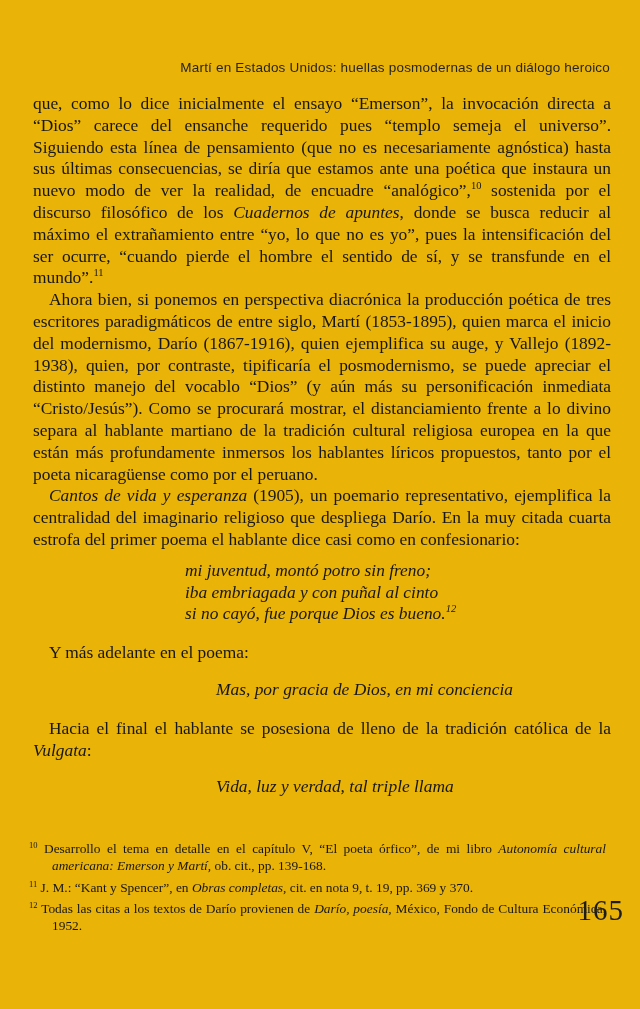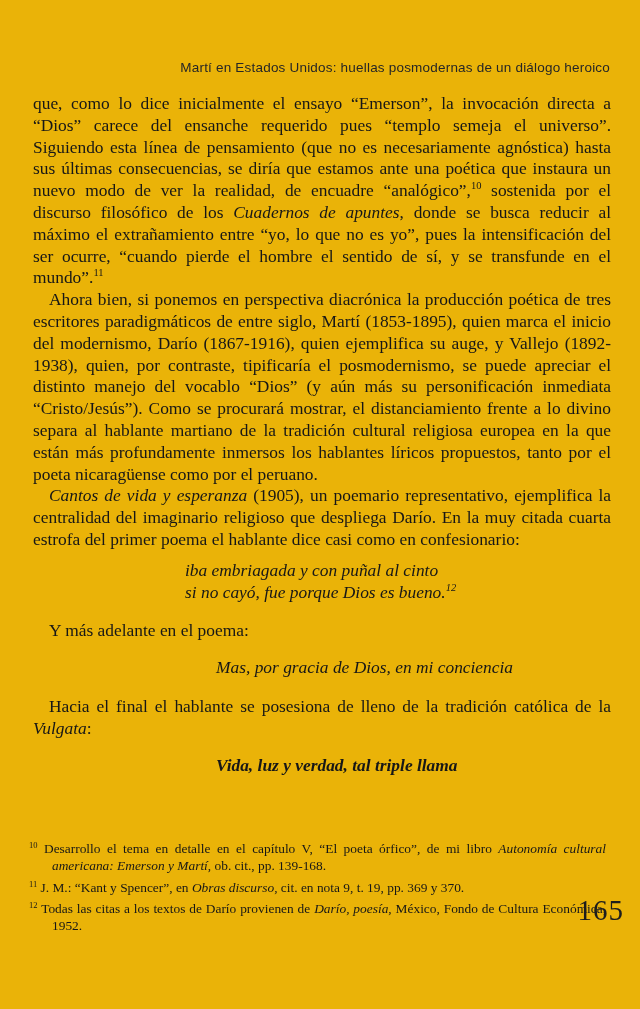--- a/index.html
+++ b/index.html
@@ -46,21 +46,21 @@
     line-height: 0;
   }
   .it { font-style: italic; }
   .verse {
     font-style: italic;
     text-align: left;
     line-height: 21.8px;
   }
   .verse-1 { margin: 9px 0 0 152px; }
   .verse-2 { margin: 15px 0 12px 183px; }
-  .verse-3 { margin: 15px 0 0 183px; font-weight: bold; }
+  .verse-3 { margin: 15px 0 0 183px; }
   .gap-before { margin-top: 17px !important; }
   .footnotes {
     position: absolute;
     top: 836px;
     left: 25px;
     width: 585px;
     font-size: 13.4px;
     line-height: 17.3px;
     text-align: justify;
   }
@@ -89,39 +89,40 @@
 
   <div class="content">
 
     <p><span>que, como lo dice inicialmente el ensayo “Emerson”, la invocación directa a “Dios” carece del ensanche requerido pues “templo semeja el universo”. Siguiendo esta línea de pensamiento (que no es necesariamente agnóstica) hasta sus últimas consecuencias, se diría que estamos ante una poética que instaura un nuevo modo de ver la realidad, de encuadre “analógico”,</span><span class="sup">10</span><span> sostenida por el discurso filosófico de los </span><span class="it">Cuadernos de apuntes</span><span>, donde se busca reducir al máximo el extrañamiento entre “yo, lo que no es yo”, pues la intensificación del ser ocurre, “cuando pierde el hombre el sentido de sí, y se transfunde en el mundo”.</span><span class="sup">11</span></p>
 
     <p class="indent"><span>Ahora bien, si ponemos en perspectiva diacrónica la producción poética de tres escritores paradigmáticos de entre siglo, Martí (1853-1895), quien marca el inicio del modernismo, Darío (1867-1916), quien ejemplifica su auge, y Vallejo (1892-1938), quien, por contraste, tipificaría el posmodernismo, se puede apreciar el distinto manejo del vocablo “Dios” (y aún más su personificación inmediata “Cristo/Jesús”). Como se procurará mostrar, el distanciamiento frente a lo divino separa al hablante martiano de la tradición cultural religiosa europea en la que están más profundamente inmersos los hablantes líricos propuestos, tanto por el poeta nicaragüense como por el peruano.</span></p>
 
     <p class="indent"><span class="it">Cantos de vida y esperanza</span><span> (1905), un poemario representativo, ejemplifica la centralidad del imaginario religioso que despliega Darío. En la muy citada cuarta estrofa del primer poema el hablante dice casi como en confesionario:</span></p>
 
     <div class="verse verse-1">
+      <div>mi juventud, montó potro sin freno;</div>
       <div>iba embriagada y con puñal al cinto</div>
       <div><span>si no cayó, fue porque Dios es bueno.</span><span class="sup">12</span></div>
     </div>
 
     <p class="indent gap-before">Y más adelante en el poema:</p>
 
     <div class="verse verse-2">
       <div>Mas, por gracia de Dios, en mi conciencia</div>
     </div>
 
     <p class="indent gap-before"><span>Hacia el final el hablante se posesiona de lleno de la tradición católica de la </span><span class="it">Vulgata</span><span>:</span></p>
 
     <div class="verse verse-3">
       <div>Vida, luz y verdad, tal triple llama</div>
     </div>
 
   </div>
 
   <div class="footnotes">
     <p class="fn"><span class="sup">10</span> <span>Desarrollo el tema en detalle en el capítulo V, “El poeta órfico”, de mi libro </span><span class="it">Autonomía cultural americana: Emerson y Martí</span><span>, ob. cit., pp. 139-168.</span></p>
-    <p class="fn"><span class="sup">11</span> <span>J. M.: “Kant y Spencer”, en </span><span class="it">Obras discurso</span><span>, cit. en nota 9, t. 19, pp. 369 y 370.</span></p>
+    <p class="fn"><span class="sup">11</span> <span>J. M.: “Kant y Spencer”, en </span><span class="it">Obras completas</span><span>, cit. en nota 9, t. 19, pp. 369 y 370.</span></p>
     <p class="fn"><span class="sup">12</span> <span>Todas las citas a los textos de Darío provienen de </span><span class="it">Darío, poesía</span><span>, México, Fondo de Cultura Económica, 1952.</span></p>
   </div>
 
   <div class="page-number">165</div>
 
 </div>
 
 </body></html>

